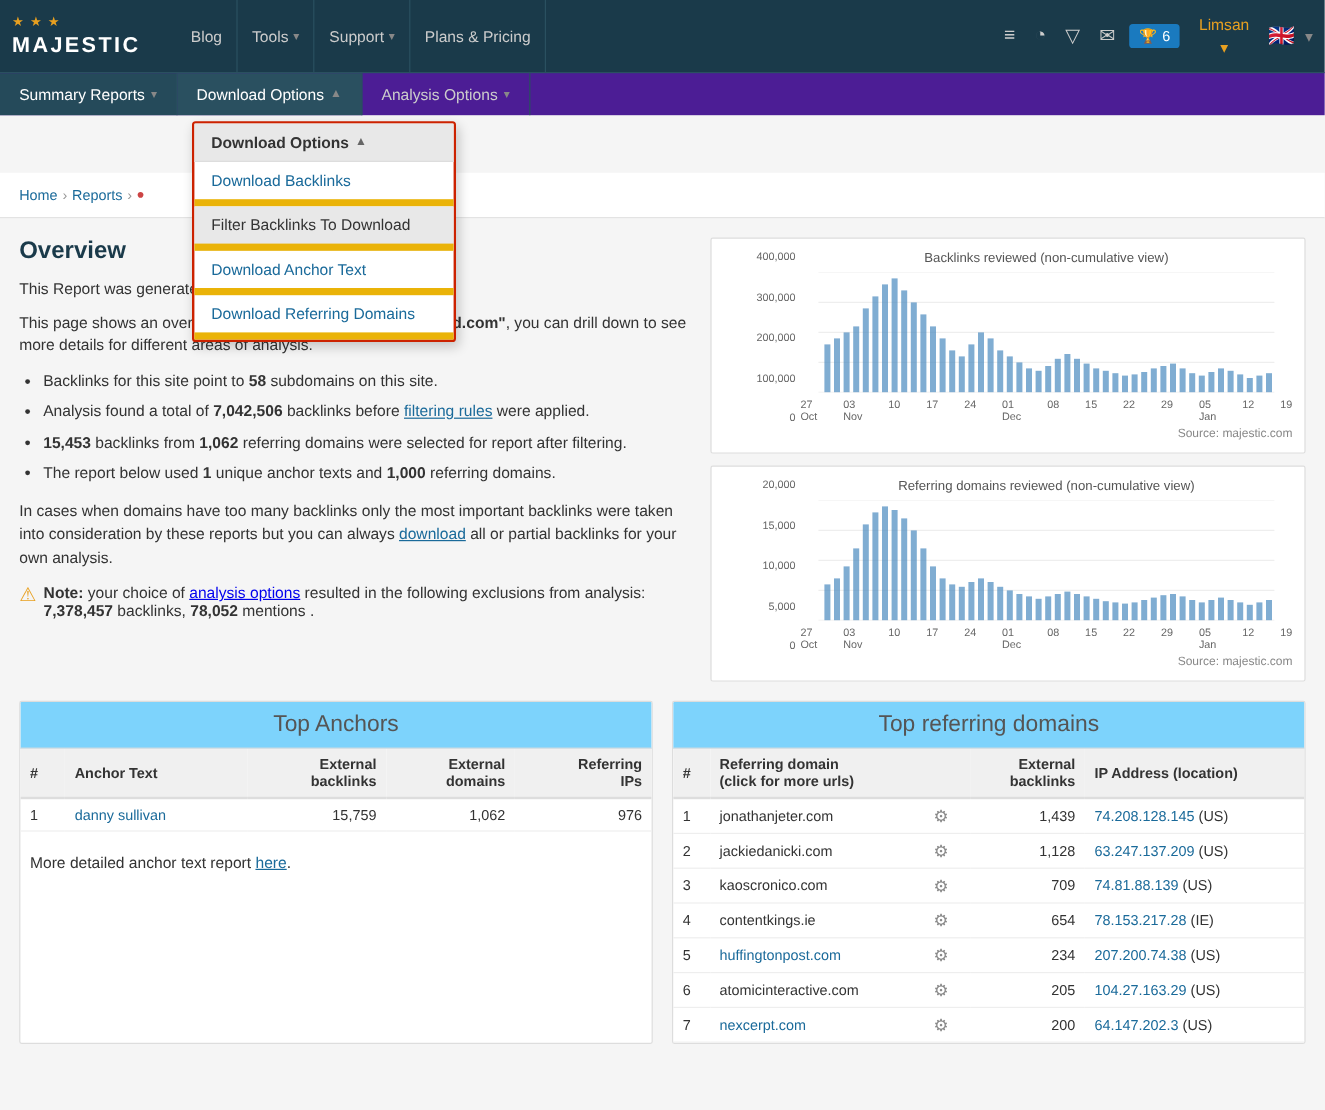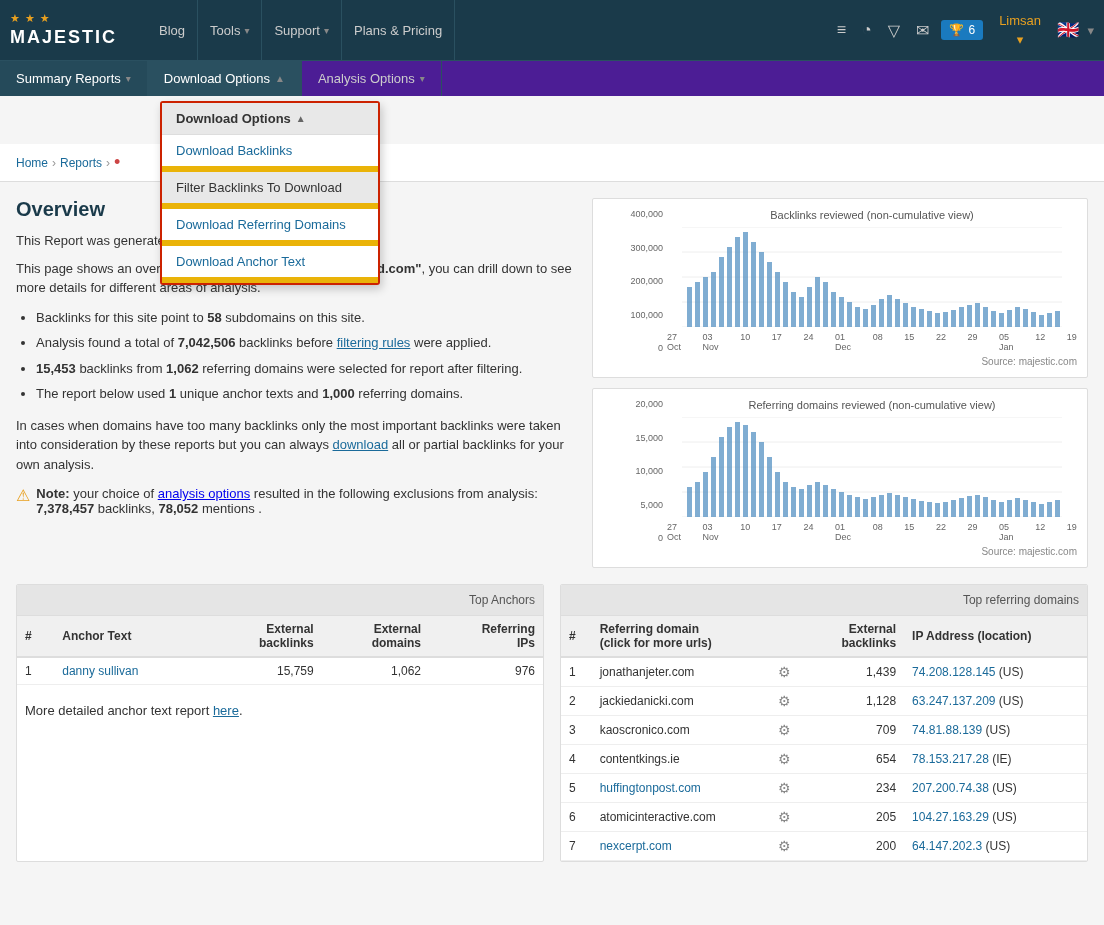--- a/index.html
+++ b/index.html
@@ -195,25 +195,25 @@
     .chart-wrapper { display: flex; gap: 4px; margin-left: 20px; }
     .y-axis { display: flex; flex-direction: column; justify-content: space-between; font-size: 9px; color: #666; padding-bottom: 14px; text-align: right; min-width: 40px; }
     .chart-inner { flex: 1; }
 
     
     .chart-svg { width: 100%; height: 100px; }
 
     
     .table-section { background: white; border: 1px solid #ddd; border-radius: 2px; overflow: hidden; }
     .table-title {
-      text-align: right;
+      text-align: center;
       padding: 8px;
-      font-size: 12px;
+      font-size: 19px;
       color: #555;
-      background: #e5e5e5;
+      background: #7dd3fc;
       border-bottom: 1px solid #ddd;
     }
     table { width: 100%; border-collapse: collapse; font-size: 12px; }
     th {
       background: #f0f0f0;
       padding: 6px 8px;
       text-align: left;
       border-bottom: 2px solid #ddd;
       font-size: 12px;
       color: #333;
@@ -296,22 +296,22 @@
   </div>
 
   <div class="dropdown-container">
     <div class="dropdown-box">
       <div class="dropdown-header">
         <span>Download Options</span>
         <span class="caret">▲</span>
       </div>
       <div class="dropdown-item">Download Backlinks</div>
       <div class="dropdown-item selected">Filter Backlinks To Download</div>
+      <div class="dropdown-item">Download Anchor Text</div>
       <div class="dropdown-item">Download Referring Domains</div>
-      <div class="dropdown-item">Download Anchor Text</div>
     </div>
   </div>
 </div>
 
 <div class="breadcrumb">
   <a href="#">Home</a>
   <span class="arrow">›</span>
   <a href="#">Reports</a>
   <span class="arrow">›</span>
   <span class="dot">•</span>

